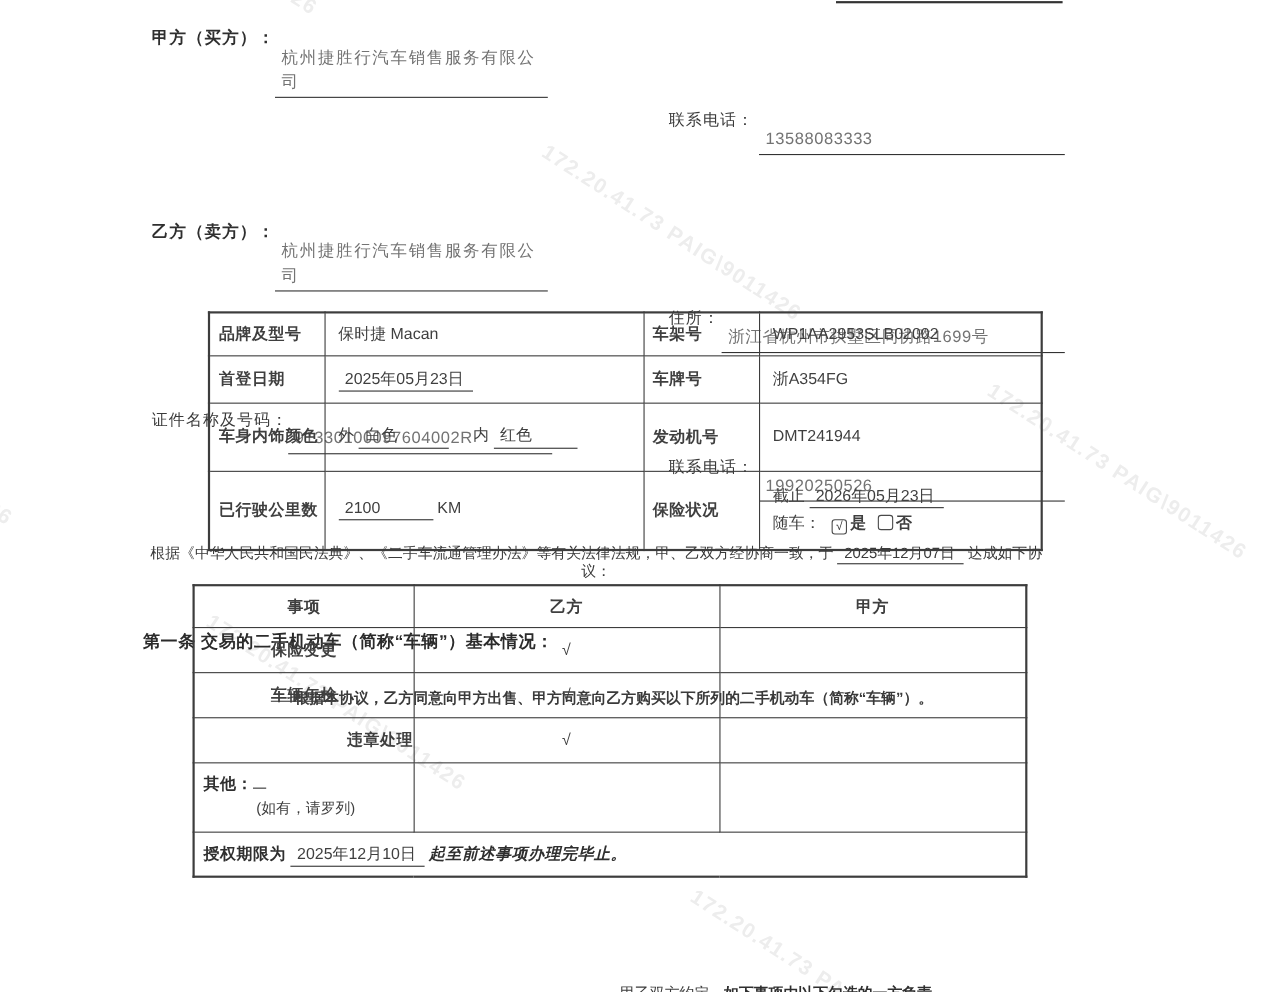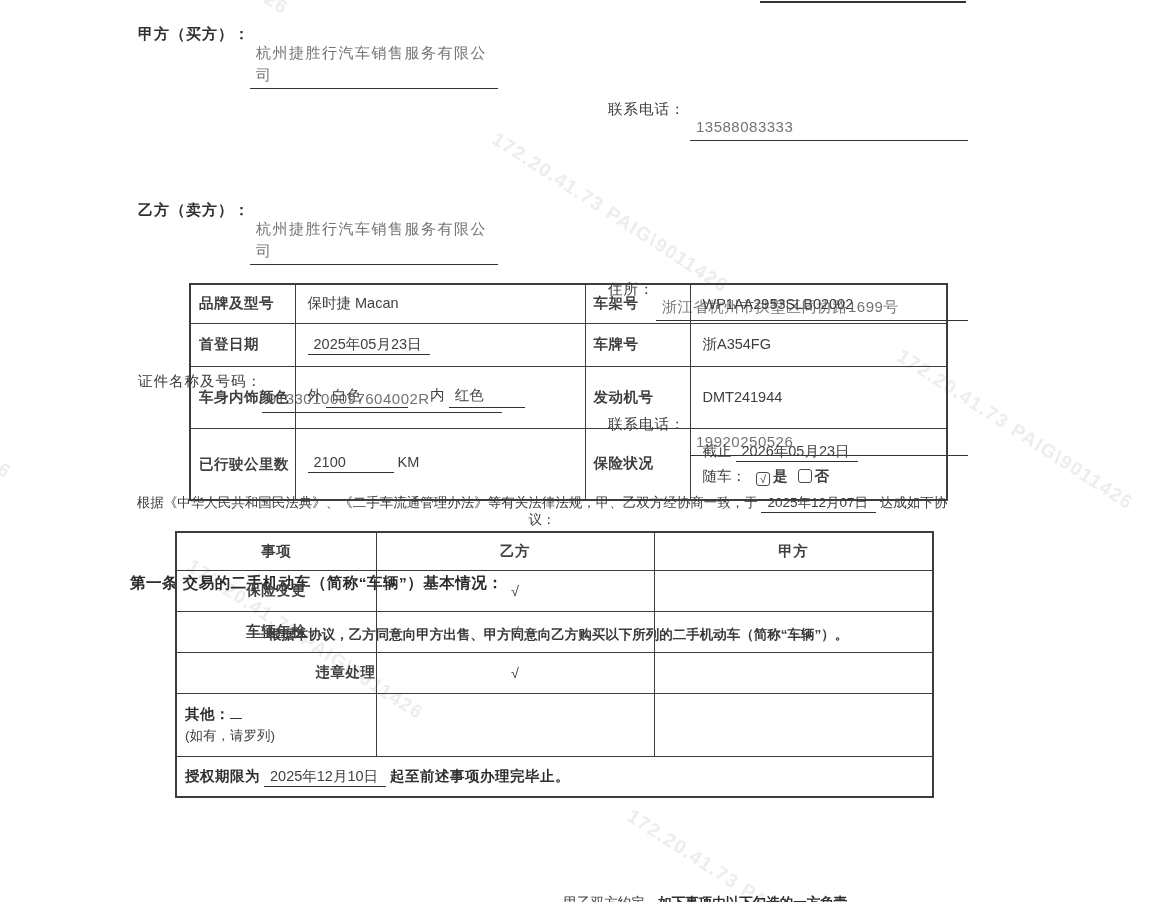--- a/index.html
+++ b/index.html
@@ -155,26 +155,26 @@
     <td class="ctr check"></td>
   </tr>
   <tr style="height:41px;">
     <td class="tl ctr" style="padding-left:0;text-align:right;">违章处理</td>
     <td class="ctr check">√</td>
     <td class="ctr check"></td>
   </tr>
   <tr style="height:63px;">
     <td style="padding:8px; line-height:21px; vertical-align:middle;">
       <span class="tl" style="padding-left:0;">其他：</span><span class="u" style="display:inline-block; width:12px; padding:0;"></span><br>
-      <span style="font-size:13.5px;">(如有，请罗列)</span>
+      <span style="font-size:13.5px;margin-left:48px;">(如有，请罗列)</span>
     </td>
     <td></td>
     <td></td>
   </tr>
   <tr style="height:41px;">
     <td colspan="3" style="padding-left:8px;">
       <span class="tl" style="padding-left:0;">授权期限为</span>
       <span class="u">2025年12月10日</span>
-      <span class="tl" style="padding-left:0;">起至前述事项办理完毕止。</span>
+      <span class="tl" style="padding-left:0;font-style:italic;">起至前述事项办理完毕止。</span>
     </td>
   </tr>
 </tbody>
   </table>
 
 </body></html>

